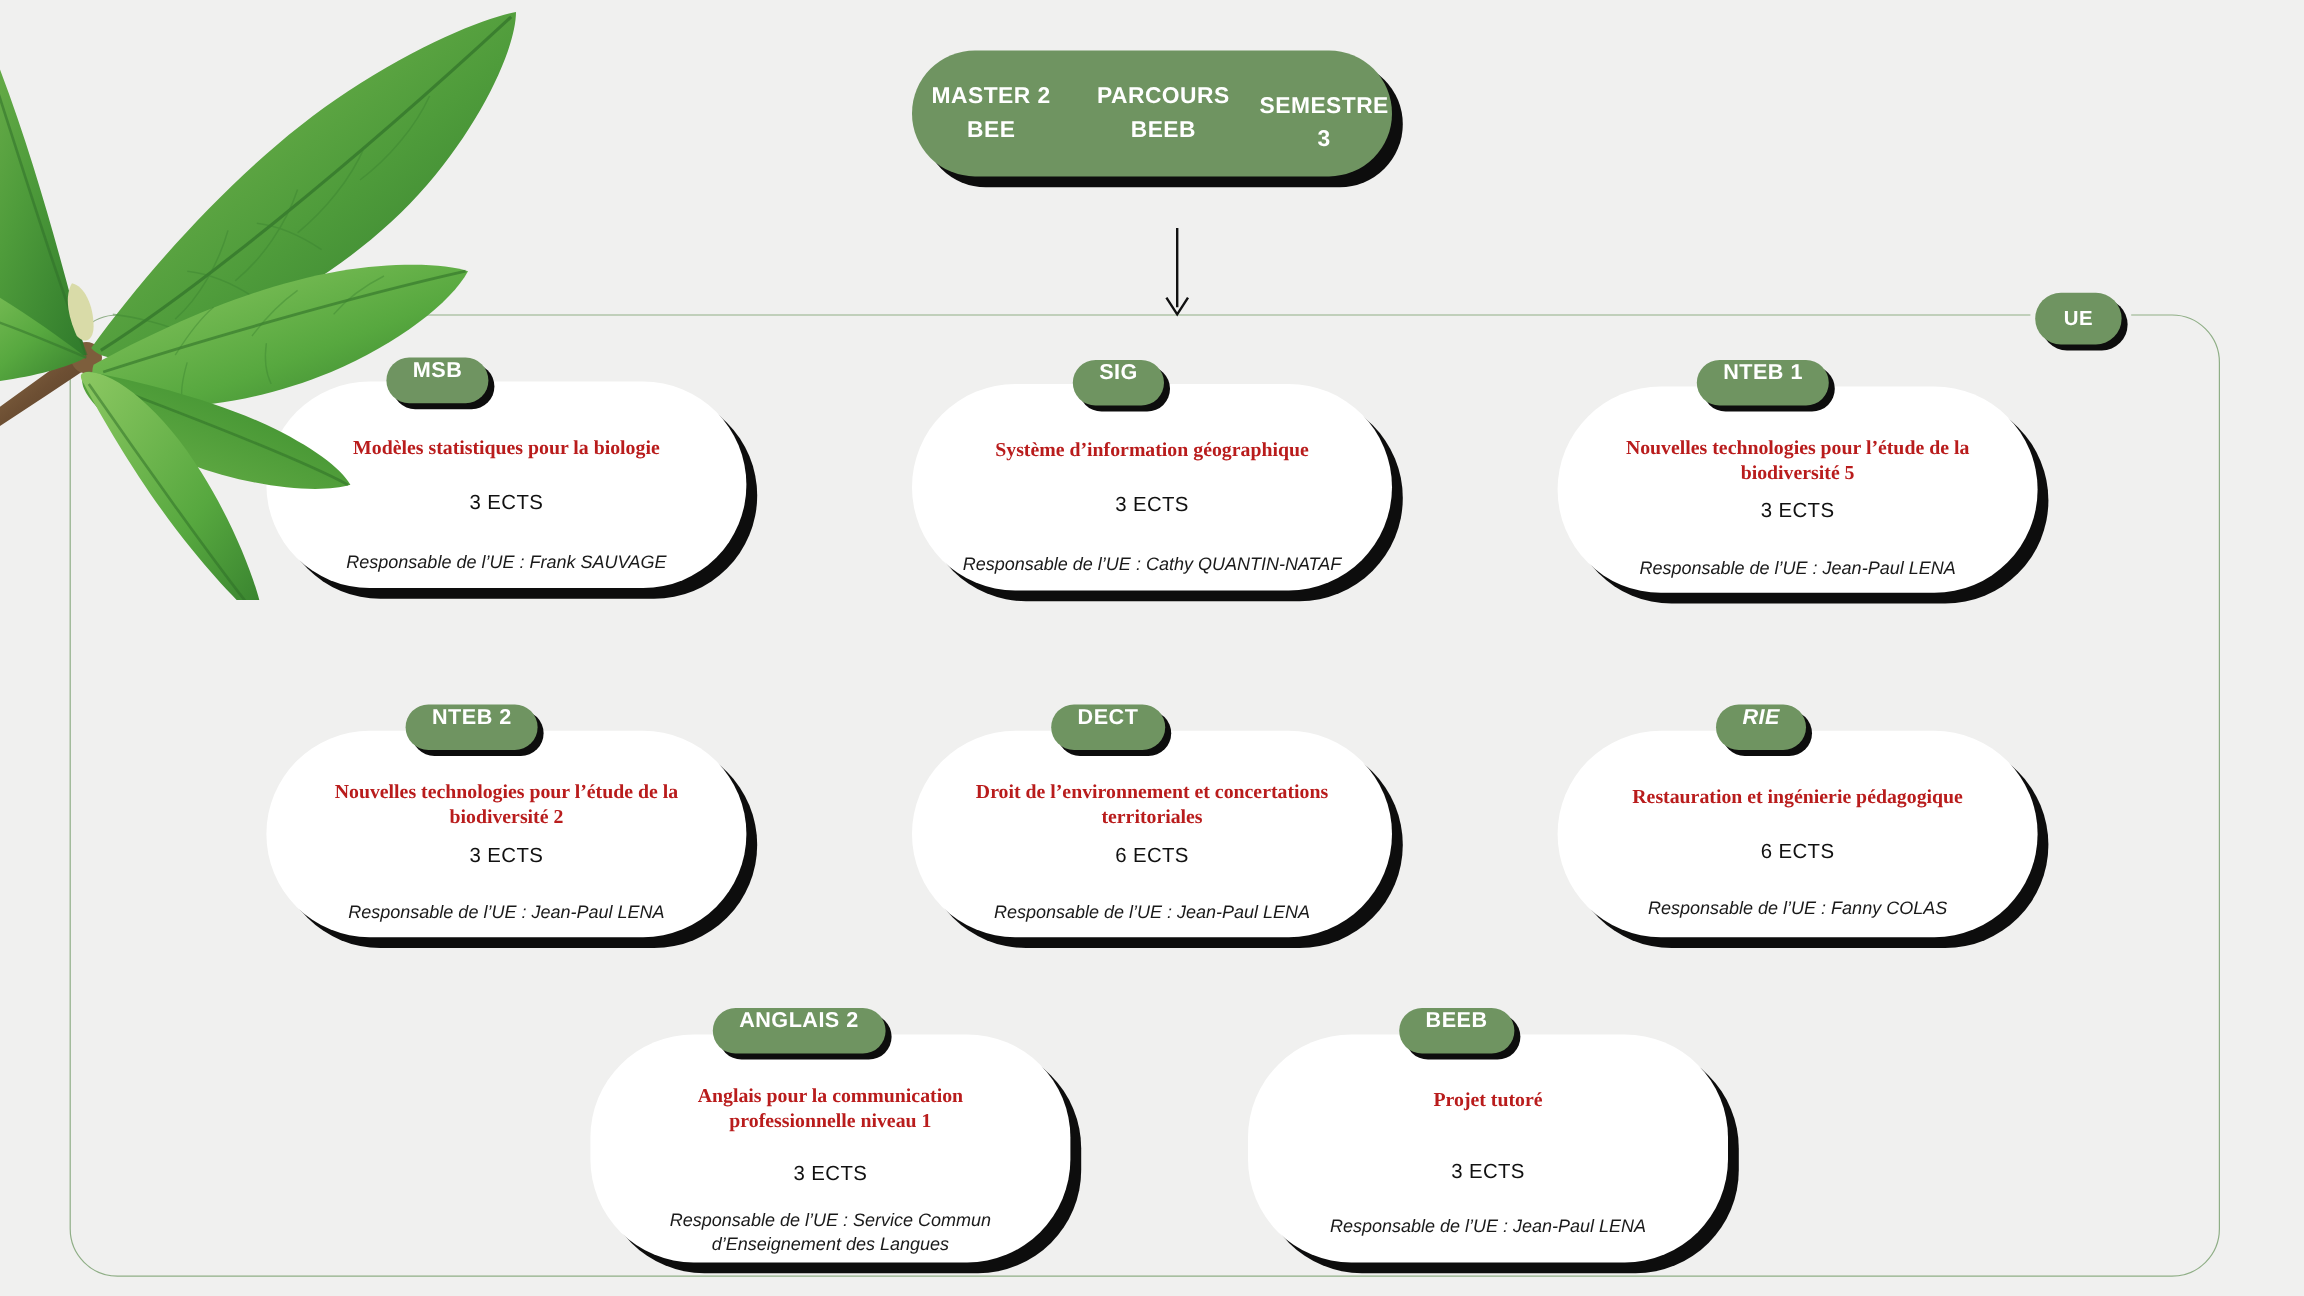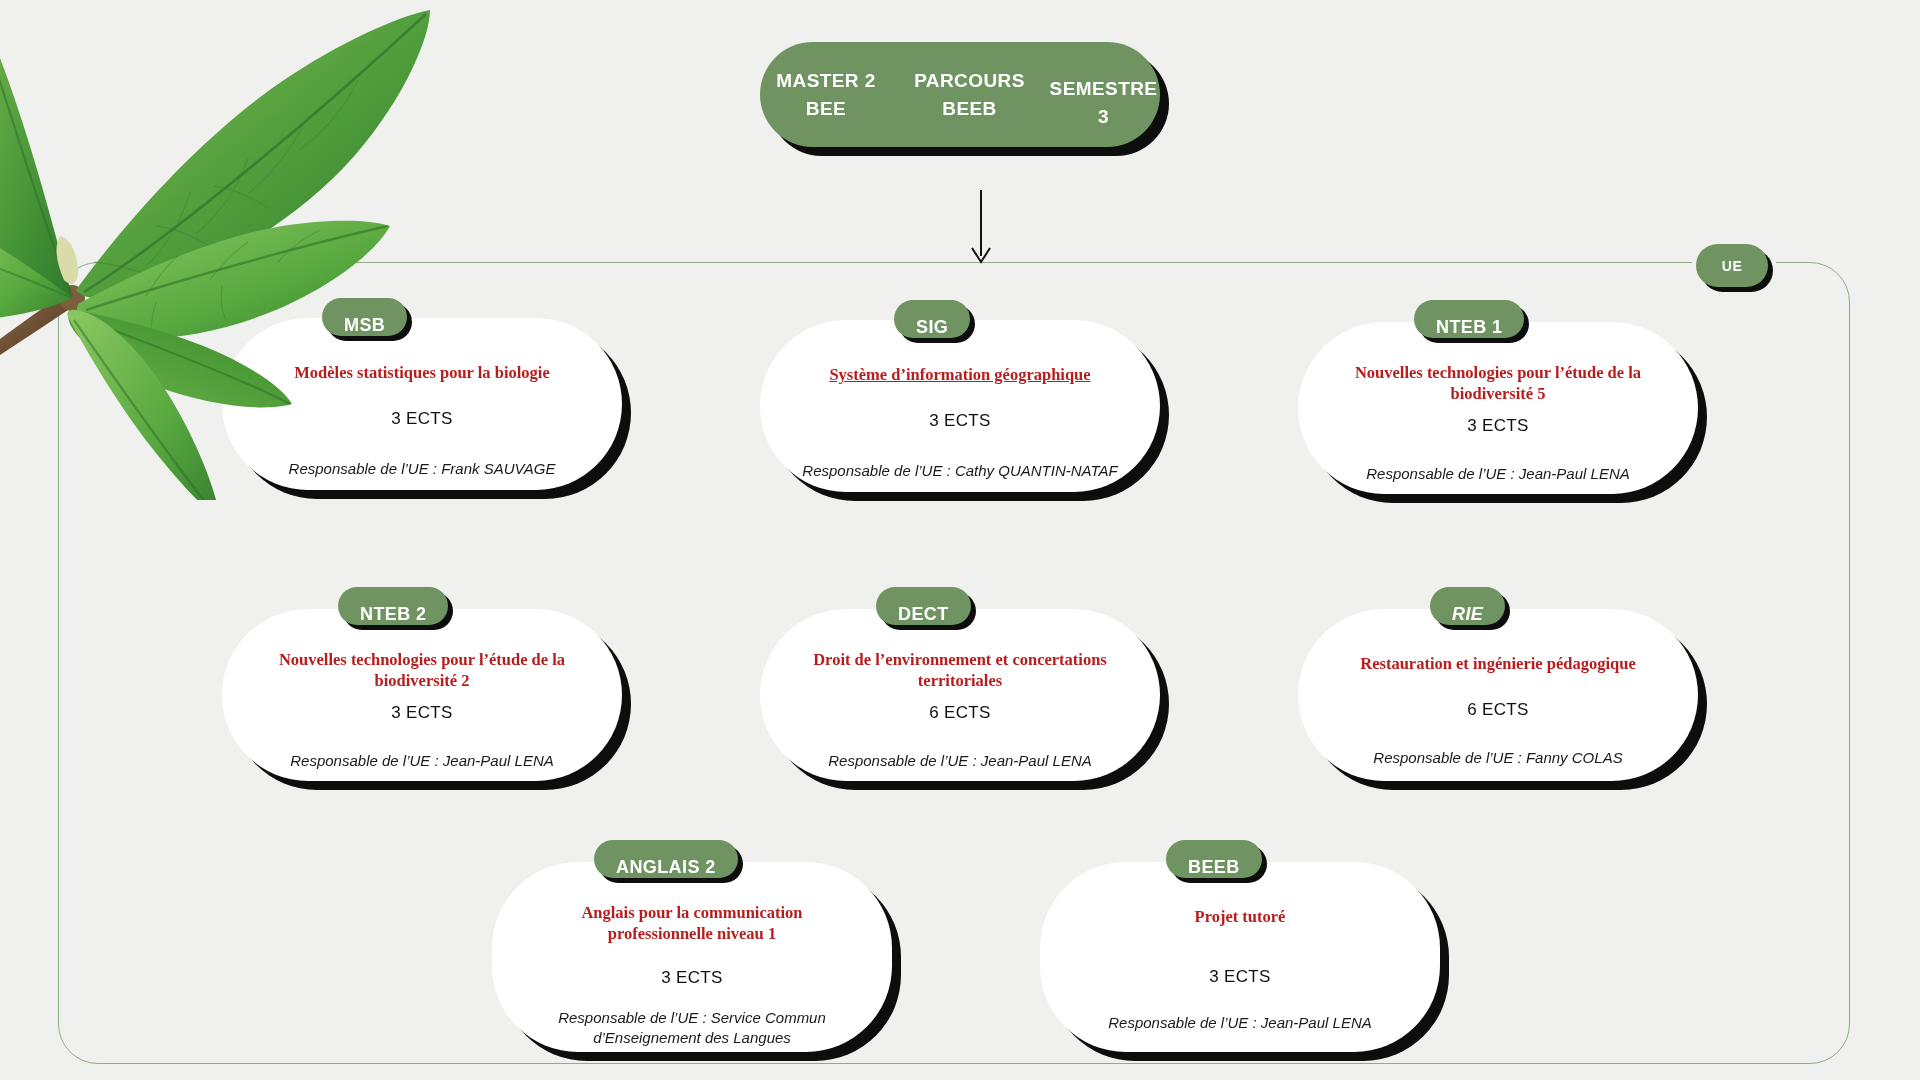--- a/index.html
+++ b/index.html
@@ -86,21 +86,21 @@
     border-radius: 22px;
     box-shadow: 5px 5px 0 0 #0d0d0d;
     display: flex;
     align-items: center;
     justify-content: center;
     z-index: 6;
   }
   .ue-badge span {
     color: #fff;
     font-weight: bold;
-    font-size: 14px;
+    font-size: 17px;
     letter-spacing: .5px;
   }
   
   .ue-badge-mask {
     position: absolute;
     left: 1692px;
     top: 255px;
     width: 84px;
     height: 20px;
     background: #f0f0ef;
@@ -125,21 +125,21 @@
   }
   .card.tall { height: 190px; }
 
   .card-chip {
     position: absolute;
     height: 38px;
     background: #6f9461;
     border-radius: 20px;
     box-shadow: 5px 5px 0 0 #0d0d0d;
     display: flex;
-    align-items: flex-end;
+    align-items: flex-start;
     justify-content: center;
     padding: 0 22px;
     z-index: 6;
   }
   .card-chip span {
     color: #ffffff;
     font-weight: bold;
     font-size: 18px;
     letter-spacing: .4px;
     white-space: nowrap;
@@ -277,21 +277,21 @@
   </div>
   <div class="card-title" style="margin-top:22px;">Modèles statistiques pour la biologie</div>
   <div class="card-ects" style="margin-top:26px;">3 ECTS</div>
   <div class="card-resp" style="margin-top:30px;">Responsable de l’UE : Frank SAUVAGE</div>
 </div>
 
 <div class="card" style="left:760px;  top:320px;">
   <div class="card-chip" style="left:134px; top:-20px;">
     <span>SIG</span>
   </div>
-  <div class="card-title" style="margin-top:22px;text-decoration:underline;">Système d’information géographique</div>
+  <div class="card-title" style="margin-top:22px;">Système d’information géographique</div>
   <div class="card-ects" style="margin-top:26px;">3 ECTS</div>
   <div class="card-resp" style="margin-top:30px;">Responsable de l’UE : Cathy QUANTIN-NATAF</div>
 </div>
 
 <div class="card" style="left:1298px; top:322px;">
   <div class="card-chip" style="left:116px; top:-22px;">
     <span>NTEB 1</span>
   </div>
   <div class="card-title" style="margin-top:18px;">Nouvelles technologies pour l’étude de la biodiversité 5</div>
   <div class="card-ects" style="margin-top:12px;">3 ECTS</div>

